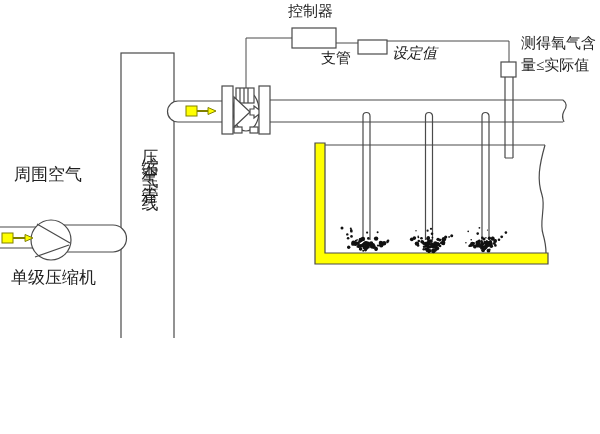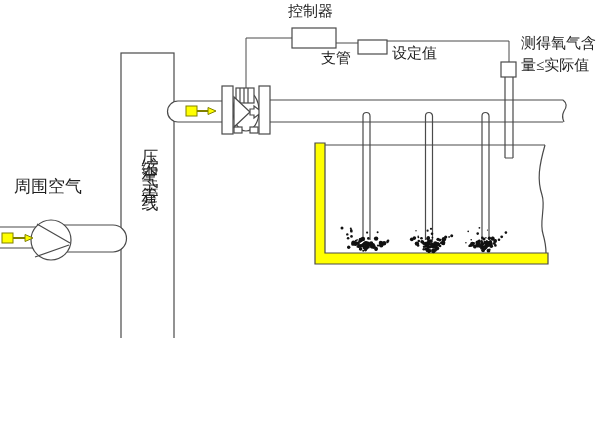--- a/index.html
+++ b/index.html
@@ -297,18 +297,19 @@
     </g>
     <g>
       <rect x="185" y="372" width="11" height="10" class="af"></rect>
       <line x1="196" y1="377" x2="230" y2="377" class="al"></line>
       <path d="M238,377 L230,373.5 V380.5 Z" class="af"></path>
     </g>
   </svg>
 
   <div class="lbl" style="left:288px;top:2px;">控制器</div>
   <div class="lbl" style="left:321px;top:49px;">支管</div>
-  <div class="lbl" style="left:392px;top:44px;">设定值</div>
+  <div class="lbl" style="left:392px;top:44px;font-style:italic;">设定值</div>
   <div class="lbl" style="left:521px;top:32px;width:82px;line-height:22px;">测得氧气含
 量≤实际值</div>
-  <div class="lbl big" style="left:14px;top:177px;">周围空气</div>
+  <div class="lbl big" style="left:14px;top:165px;">周围空气</div>
+  <div class="lbl big" style="left:11px;top:268px;">单级压缩机</div>
   <div class="lbl big vertical" style="left:139px;top:136px;">压缩空气主管线</div>
 </div>
 
 </body></html>

